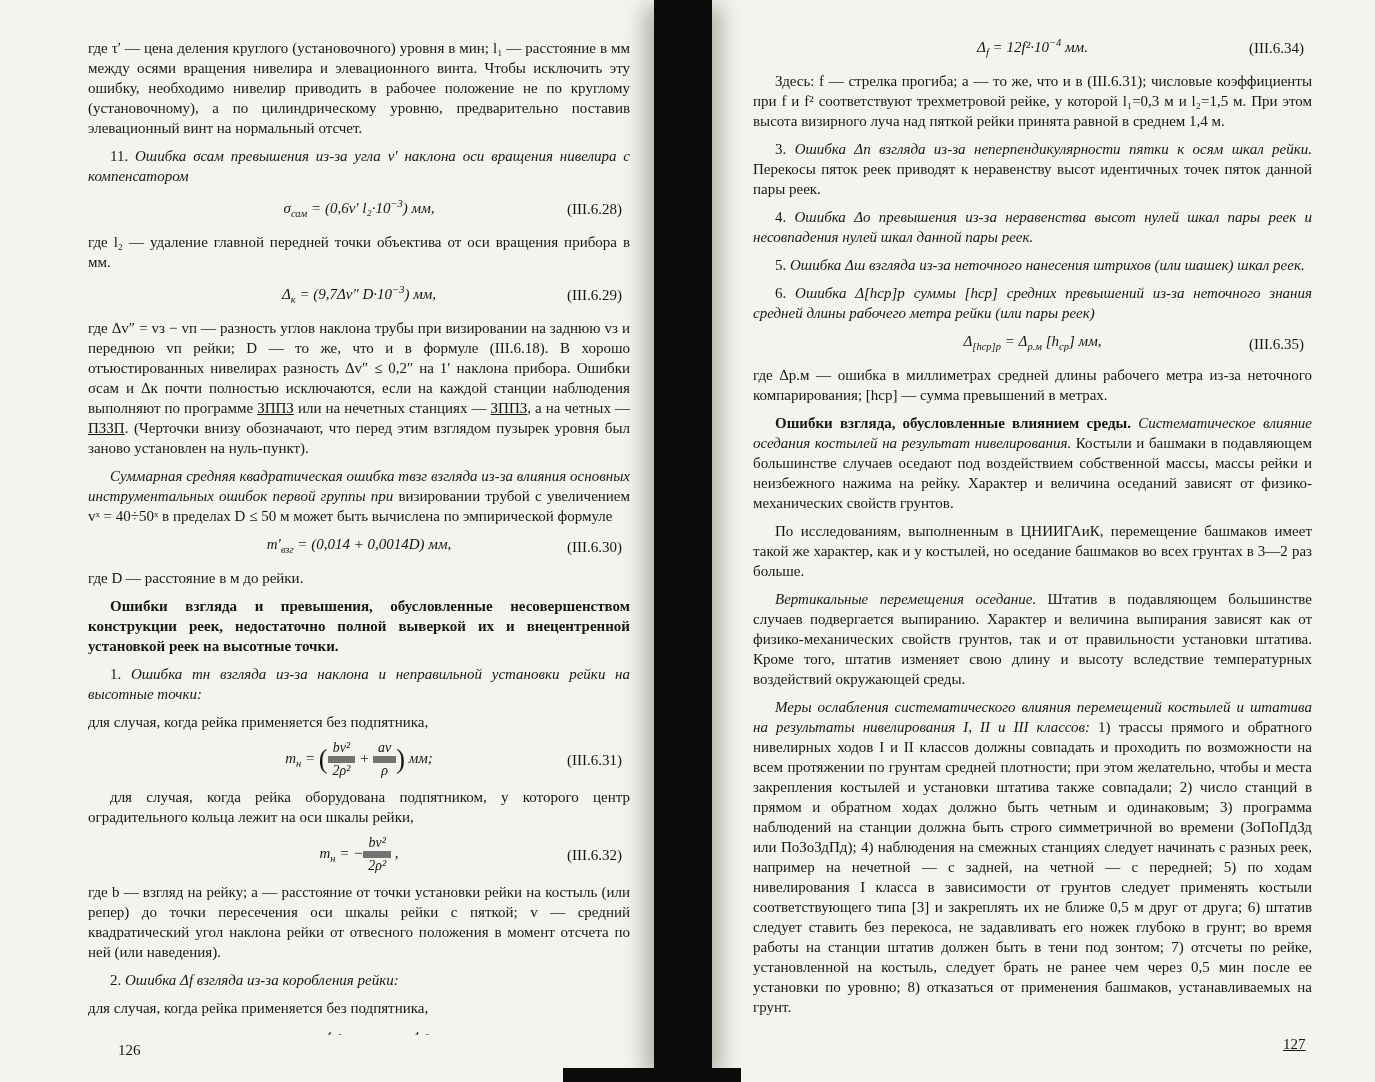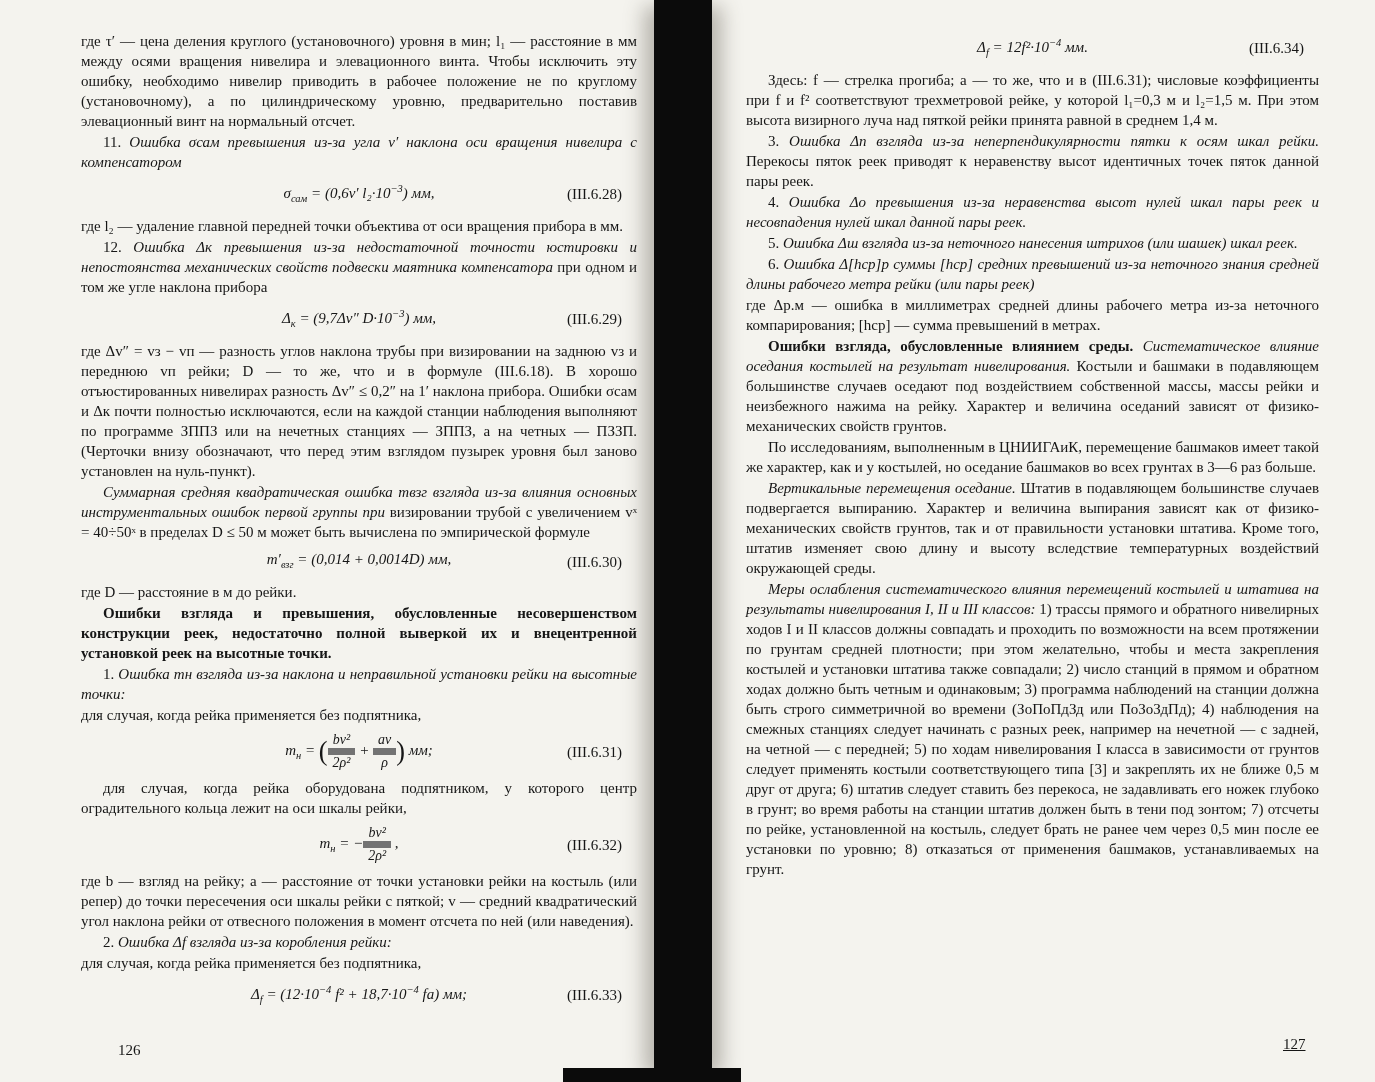--- a/index.html
+++ b/index.html
@@ -8,25 +8,25 @@
     background:#f4f3ee;
     font-family:"Liberation Serif","DejaVu Serif",serif;
     color:#161616;
   }
   .page {
     position:absolute; text-align:justify;
     font-size:15px; line-height:20px; overflow:hidden;
   }
   .page-left  { left:80px;  top:30px; width:558px;  height:1005px; }
   .page-right { left:745px; top:26px; width:575px;  height:1008px; }
-  p { margin:1px; }
+  p { margin:8px; }
   .ind { text-indent:22px; }
   .i { font-style:italic; }
   .b { font-weight:bold; }
-  .u { }
+  .u { text-decoration:underline; }
   .formula {
     position:relative; text-align:center; margin:7px 0; padding:0 4px;
     font-style:italic;
   }
   .formula sub { font-size:70%; }
   .formula sup { font-size:70%; }
   .eqnum {
     position:absolute; right:16px; top:50%; transform:translateY(-50%);
     font-style:normal;
   }
@@ -51,21 +51,20 @@
 <body>
 
 <div class="page page-left">
   <p>где τ′ — цена деления круглого (установочного) уровня в мин; l₁ — расстояние в мм между осями вращения нивелира и элевационного винта. Чтобы исключить эту ошибку, необходимо нивелир приводить в рабочее положение не по круглому (установочному), а по цилиндрическому уровню, предварительно поставив элевационный винт на нормальный отсчет.</p>
   <p class="ind"><span>11. </span><span class="i">Ошибка σсам превышения из-за угла v′ наклона оси вращения нивелира с компенсатором</span></p>
   <div class="formula">
     <span><span>σ</span><sub>сам</sub><span> = (0,6v′ l₂·10</span><sup>−3</sup><span>) мм,</span></span>
     <span class="eqnum">(III.6.28)</span>
   </div>
   <p>где l₂ — удаление главной передней точки объектива от оси вращения прибора в мм.</p>
-  <p class="ind"><span>12. </span><span class="i">Ошибка Δк превышения из-за недостаточной точности юстировки и непостоянства механических свойств подвески маятника компенсатора</span><span> при одном и том же угле наклона прибора</span></p>
   <div class="formula">
     <span><span>Δ</span><sub>к</sub><span> = (9,7Δv″ D·10</span><sup>−3</sup><span>) мм,</span></span>
     <span class="eqnum">(III.6.29)</span>
   </div>
   <p><span>где Δv″ = vз − vп — разность углов наклона трубы при визировании на заднюю vз и переднюю vп рейки; D — то же, что и в формуле (III.6.18). В хорошо отъюстированных нивелирах разность Δv″ ≤ 0,2″ на 1′ наклона прибора. Ошибки σсам и Δк почти полностью исключаются, если на каждой станции наблюдения выполняют по программе </span><span class="u">ЗППЗ</span><span> или на нечетных станциях — </span><span class="u">ЗППЗ</span><span>, а на четных — </span><span class="u">ПЗЗП</span><span>. (Черточки внизу обозначают, что перед этим взглядом пузырек уровня был заново установлен на нуль-пункт).</span></p>
   <p class="ind"><span class="i">Суммарная средняя квадратическая ошибка mвзг взгляда из-за влияния основных инструментальных ошибок первой группы при </span><span>визировании трубой с увеличением vˣ = 40÷50ˣ в пределах D ≤ 50 м может быть вычислена по эмпирической формуле</span></p>
   <div class="formula">
     <span><span>m′</span><sub>взг</sub><span> = (0,014 + 0,0014D) мм,</span></span>
     <span class="eqnum">(III.6.30)</span>
   </div>
@@ -97,21 +96,25 @@
 <div class="page page-right">
   <div class="formula">
     <span><span>Δ</span><sub>f</sub><span> = 12f²·10</span><sup>−4</sup><span> мм.</span></span>
     <span class="eqnum">(III.6.34)</span>
   </div>
   <p class="ind">Здесь: f — стрелка прогиба; a — то же, что и в (III.6.31); числовые коэффициенты при f и f² соответствуют трехметровой рейке, у которой l₁=0,3 м и l₂=1,5 м. При этом высота визирного луча над пяткой рейки принята равной в среднем 1,4 м.</p>
   <p class="ind"><span>3. </span><span class="i">Ошибка Δп взгляда из-за неперпендикулярности пятки к осям шкал рейки.</span><span> Перекосы пяток реек приводят к неравенству высот идентичных точек пяток данной пары реек.</span></p>
   <p class="ind"><span>4. </span><span class="i">Ошибка Δо превышения из-за неравенства высот нулей шкал пары реек и несовпадения нулей шкал данной пары реек.</span></p>
   <p class="ind"><span>5. </span><span class="i">Ошибка Δш взгляда из-за неточного нанесения штрихов (или шашек) шкал реек.</span></p>
   <p class="ind"><span>6. </span><span class="i">Ошибка Δ[hср]р суммы [hср] средних превышений из-за неточного знания средней длины рабочего метра рейки (или пары реек)</span></p>
+  <div class="formula">
+    <span><span>Δ</span><sub>[hср]р</sub><span> = Δ</span><sub>р.м</sub><span> [h</span><sub>ср</sub><span>] мм,</span></span>
+    <span class="eqnum">(III.6.35)</span>
+  </div>
   <p>где Δр.м — ошибка в миллиметрах средней длины рабочего метра из-за неточного компарирования; [hср] — сумма превышений в метрах.</p>
   <p class="ind"><span class="b">Ошибки взгляда, обусловленные влиянием среды. </span><span class="i">Систематическое влияние оседания костылей на результат нивелирования. </span><span>Костыли и башмаки в подавляющем большинстве случаев оседают под воздействием собственной массы, массы рейки и неизбежного нажима на рейку. Характер и величина оседаний зависят от физико-механических свойств грунтов.</span></p>
-  <p class="ind">По исследованиям, выполненным в ЦНИИГАиК, перемещение башмаков имеет такой же характер, как и у костылей, но оседание башмаков во всех грунтах в 3—6 раз больше.</p>
+  <p class="ind">По исследованиям, выполненным в ЦНИИГАиК, перемещение башмаков имеет такой же характер, как и у костылей, но оседание башмаков во всех грунтах в 3—2 раз больше.</p>
   <p class="ind"><span class="i">Вертикальные перемещения оседание. </span><span>Штатив в подавляющем большинстве случаев подвергается выпиранию. Характер и величина выпирания зависят как от физико-механических свойств грунтов, так и от правильности установки штатива. Кроме того, штатив изменяет свою длину и высоту вследствие температурных воздействий окружающей среды.</span></p>
   <p class="ind"><span class="i">Меры ослабления систематического влияния перемещений костылей и штатива на результаты нивелирования I, II и III классов: </span><span>1) трассы прямого и обратного нивелирных ходов I и II классов должны совпадать и проходить по возможности на всем протяжении по грунтам средней плотности; при этом желательно, чтобы и места закрепления костылей и установки штатива также совпадали; 2) число станций в прямом и обратном ходах должно быть четным и одинаковым; 3) программа наблюдений на станции должна быть строго симметричной во времени (ЗоПоПдЗд или ПоЗоЗдПд); 4) наблюдения на смежных станциях следует начинать с разных реек, например на нечетной — с задней, на четной — с передней; 5) по ходам нивелирования I класса в зависимости от грунтов следует применять костыли соответствующего типа [3] и закреплять их не ближе 0,5 м друг от друга; 6) штатив следует ставить без перекоса, не задавливать его ножек глубоко в грунт; во время работы на станции штатив должен быть в тени под зонтом; 7) отсчеты по рейке, установленной на костыль, следует брать не ранее чем через 0,5 мин после ее установки по уровню; 8) отказаться от применения башмаков, устанавливаемых на грунт.</span></p>
 </div>
 
 <div class="pagenum pagenum-left">126</div>
 <div class="pagenum pagenum-right">127</div>
 
 </body></html>

